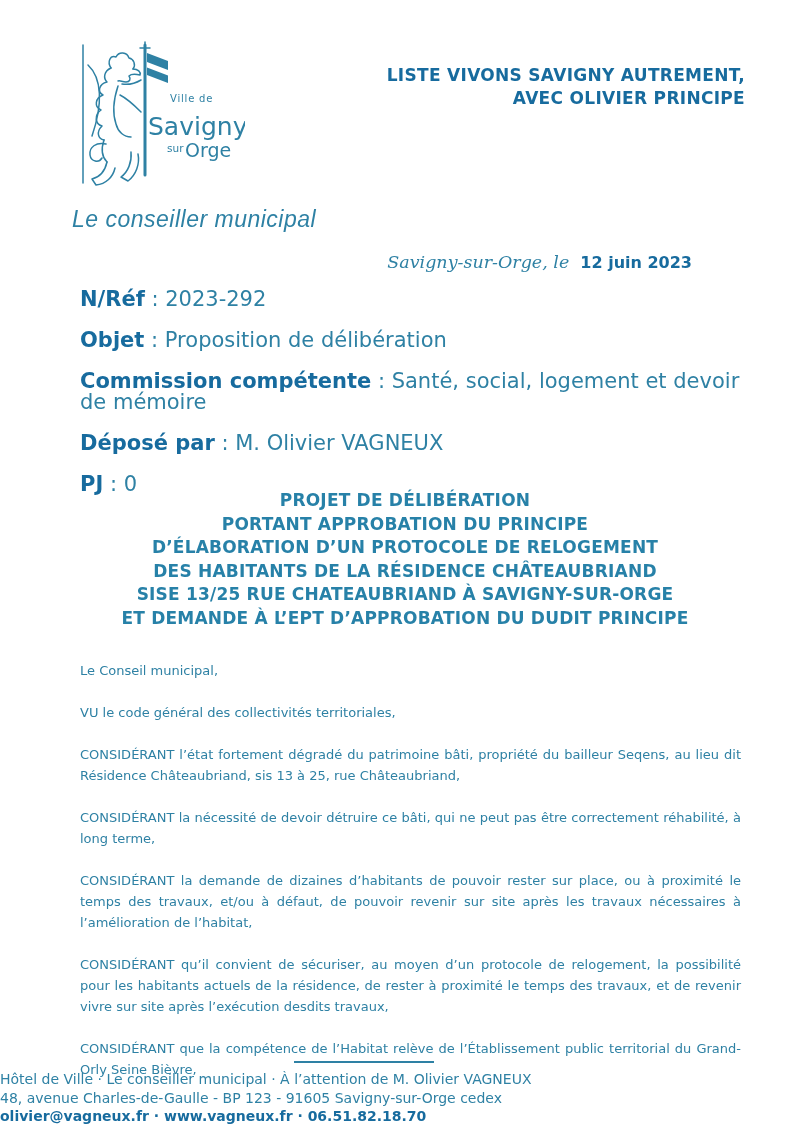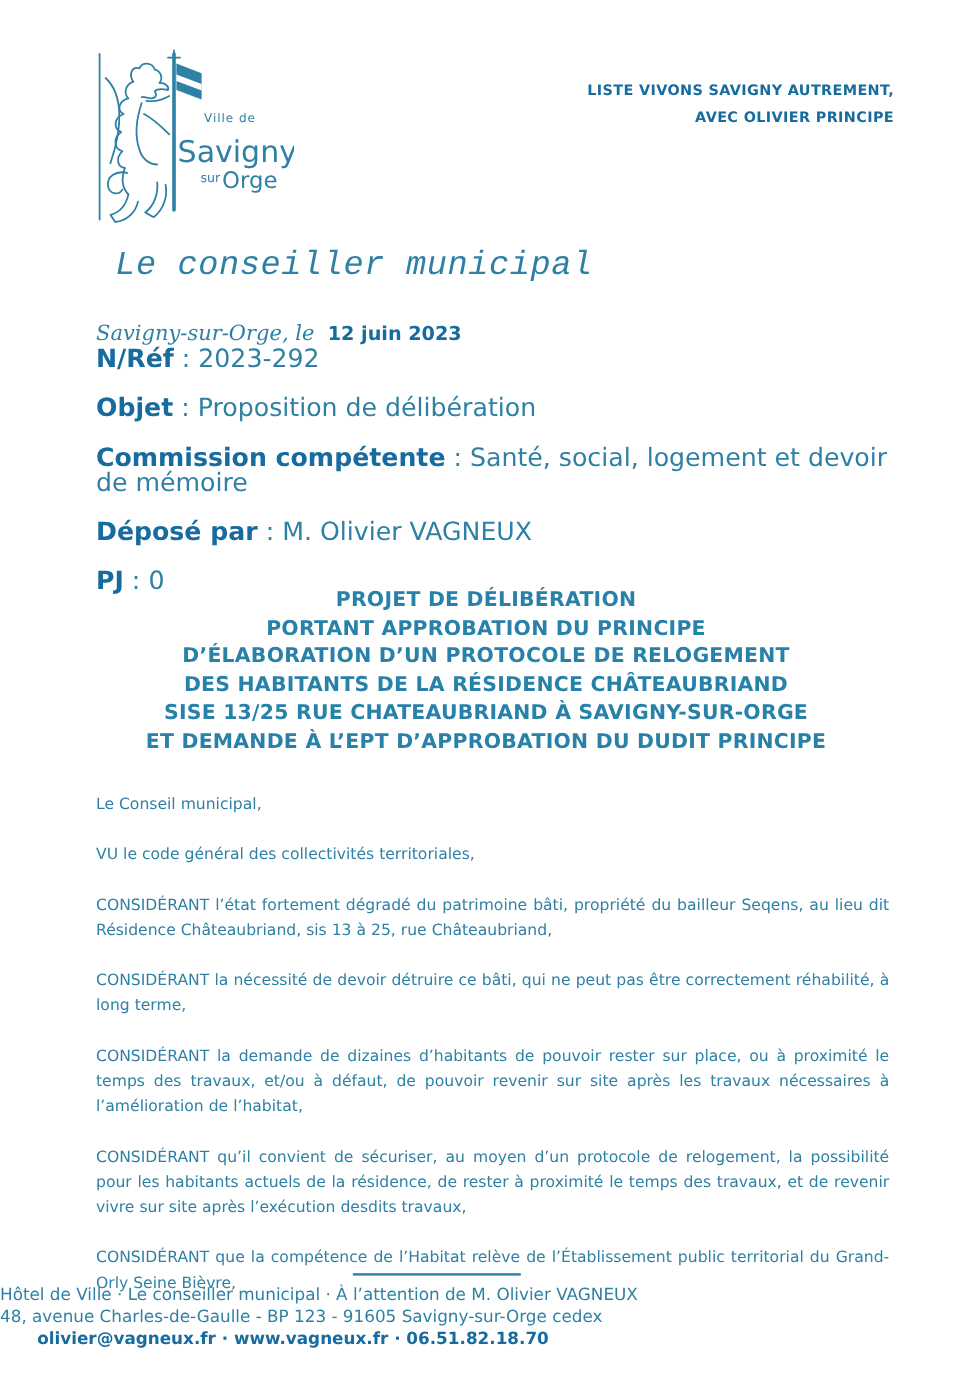--- a/index.html
+++ b/index.html
@@ -18,32 +18,32 @@
   }
   
   .logo{position:absolute;left:75px;top:38px;width:170px;height:150px;}
   .logo svg{display:block;width:100%;height:100%;}
   .logo .stroke{fill:none;stroke:var(--teal);stroke-width:1.5;stroke-linecap:round;stroke-linejoin:round;}
   .logo .thick{stroke-width:3;}
   .logo text{fill:var(--teal);font-family:"DejaVu Sans","Liberation Sans",sans-serif;}
   
   .header-right{
     position:absolute;top:64px;right:65px;
-    text-align:right;font-weight:700;font-size:12px;line-height:23px;
+    text-align:right;font-weight:700;font-size:17px;line-height:23px;
     color:var(--dark-blue);letter-spacing:.3px;
   }
   
   .sender-role{
-    position:absolute;left:96px;top:206px;
-    font-family:Liberation Mono, monospace;
-    font-style:italic;font-size:28px;color:var(--teal);
+    position:absolute;left:72px;top:206px;
+    font-family:Liberation Sans, sans-serif;
+    font-style:italic;font-size:23px;color:var(--teal);
     letter-spacing:.5px;
   }
   
-  .dateline{position:absolute;left:80px;top:268px;width:612px;text-align:left;white-space:nowrap;}
+  .dateline{position:absolute;left:80px;top:252px;width:612px;text-align:right;white-space:nowrap;}
   .dateline .place{
     font-family:"DejaVu Serif","Liberation Serif",serif;
     font-style:italic;font-size:17.5px;color:var(--teal);
   }
   .dateline .date{
     font-weight:700;font-size:16px;color:var(--dark-blue);margin-left:11px;
   }
   
   .meta{position:absolute;left:80px;top:289px;width:661px;font-size:21px;}
   .meta-row{line-height:21px;margin-bottom:20px;}
@@ -60,21 +60,21 @@
     position:absolute;left:80px;top:660px;width:661px;
     font-size:13px;line-height:21px;text-align:justify;color:var(--teal);
   }
   .body-block p{margin:0 0 21px 0;}
   
   .footer{
     position:absolute;left:0;top:1061px;width:727px;
     text-align:left;font-size:14px;line-height:18.6px;color:var(--teal);
   }
   .footer-rule{width:140px;height:2px;background:var(--teal);margin:0 auto 7px auto;}
-  .footer-contact{font-weight:700;color:var(--dark-blue);padding-left:31px;}
+  .footer-contact{font-weight:700;color:var(--dark-blue);}
 </style>
 </head>
 <body>
 
 <div class="page">
 
   <div class="logo">
     <svg viewBox="0 0 170 150">
 
       <line class="stroke" x1="8" y1="7" x2="8" y2="145"></line>

